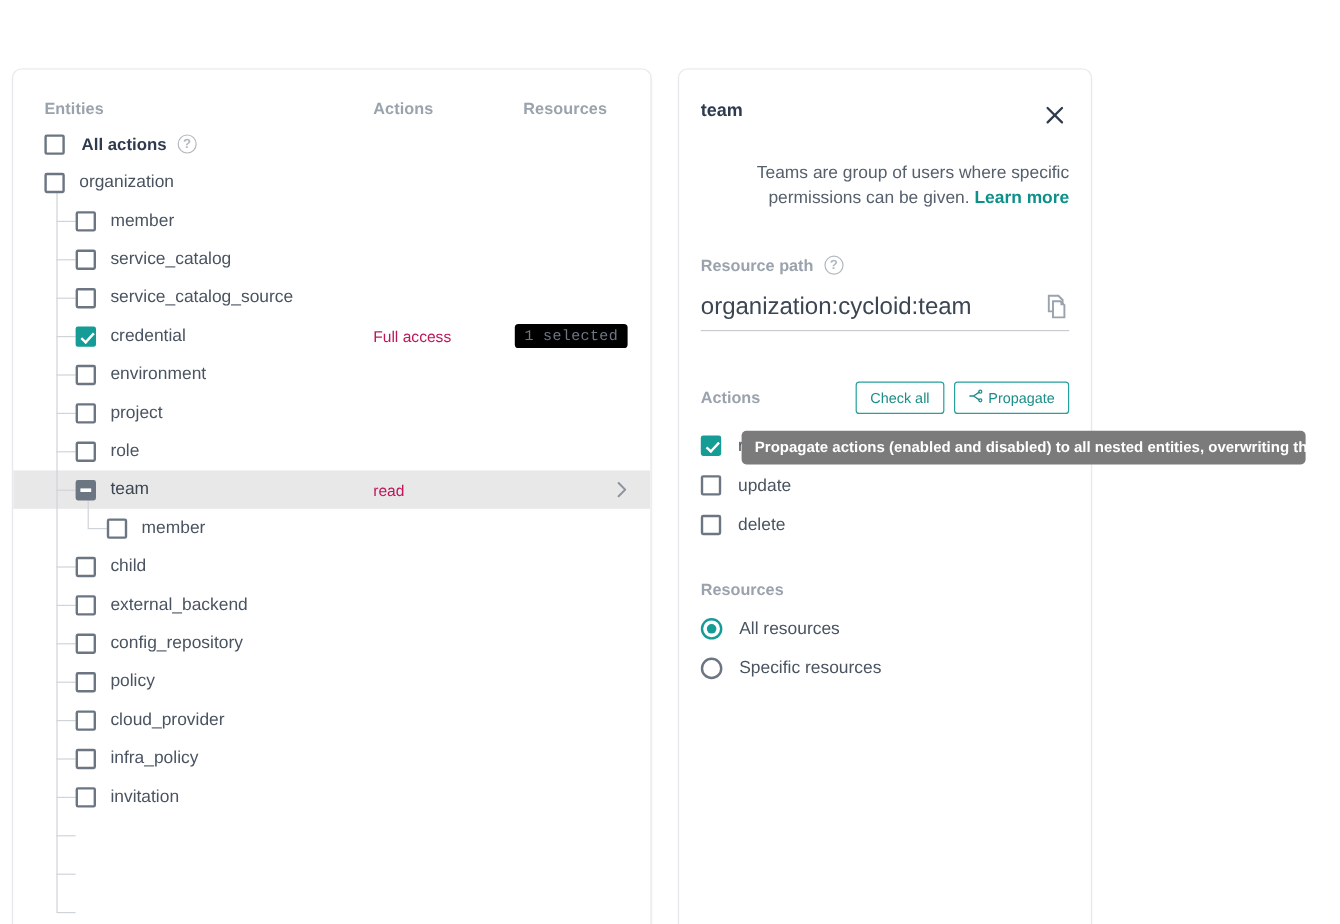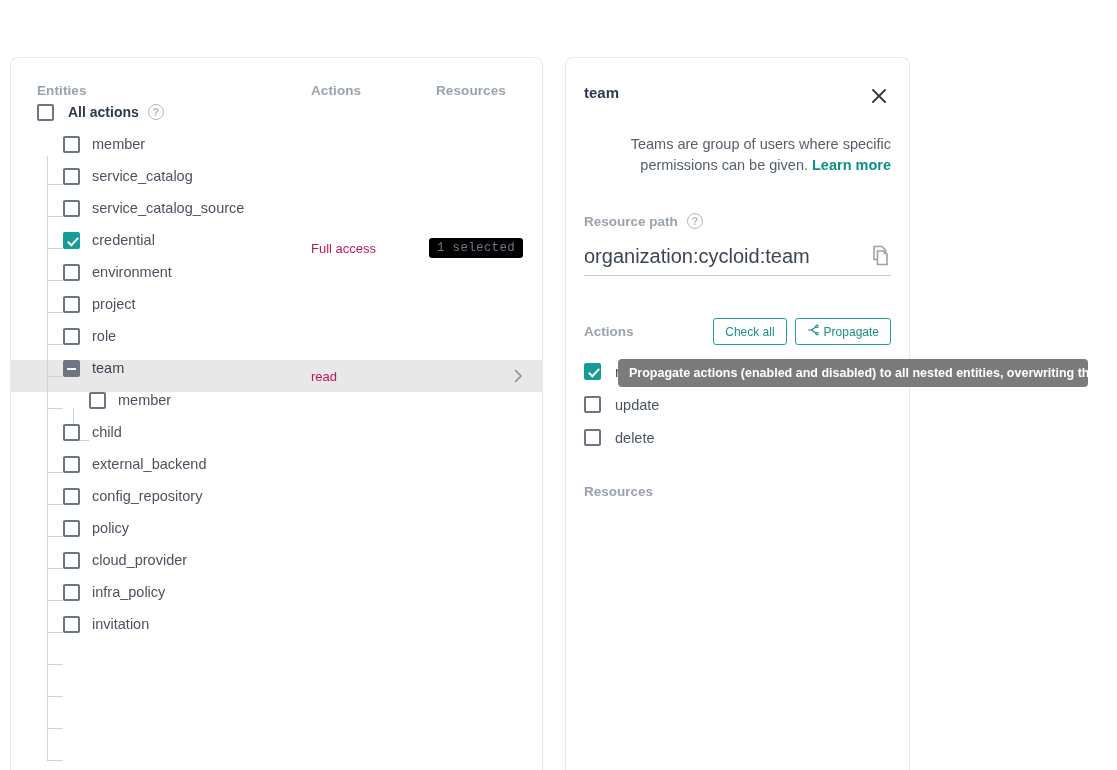--- a/index.html
+++ b/index.html
@@ -33,21 +33,21 @@
   }
   .h-entities { left: 26px; }
   .h-actions  { left: 300px; }
   .h-resources{ left: 425px; }
 
   .tree { position: relative; padding: 0; }
 
   .row {
     position: relative;
     height: 32px;
-    display: flex; align-items: flex-start;
+    display: flex; align-items: center;
     font-size: 14.5px; color: #4a5461;
   }
   .row.indent0 { padding-left: 26px; }
   .row.indent1 { padding-left: 52px; }
   .row.indent2 { padding-left: 78px; }
 
   .row.selected {
     background: #e8e8e8;
     color: #3c4653;
   }
@@ -215,20 +215,24 @@
       <div class="h h-resources">Resources</div>
     </div>
 
     <div class="row indent0 allactions">
       <div class="cb"></div>
       <span class="label">All actions</span>
       <span class="help-icon">?</span>
     </div>
 
     <div class="tree" id="tree">
+        <div class="row indent0">
+          <div class="cb"></div>
+          <span class="label">organization</span>
+        </div>
         <div class="row indent1">
           <div class="cb"></div>
           <span class="label">member</span>
         </div>
         <div class="row indent1">
           <div class="cb"></div>
           <span class="label">service_catalog</span>
         </div>
         <div class="row indent1">
           <div class="cb"></div>
@@ -380,18 +384,28 @@
           <span class="label">update</span>
         </div>
         <div class="opt-row">
           <div class="cb"></div>
           <span class="label">delete</span>
         </div>
       </div>
 
     <div class="resources-block">
       <div class="section-label">Resources</div>
+      <div class="radio-list" id="resource-list">
+          <div class="opt-row">
+            <div class="radio on"></div>
+            <span class="label">All resources</span>
+          </div>
+          <div class="opt-row">
+            <div class="radio"></div>
+            <span class="label">Specific resources</span>
+          </div>
+        </div>
     </div>
   </div>
 
   <div class="tooltip">Propagate actions (enabled and disabled) to all nested entities, overwriting their current values</div>
 
 </div>
 
 </body></html>

